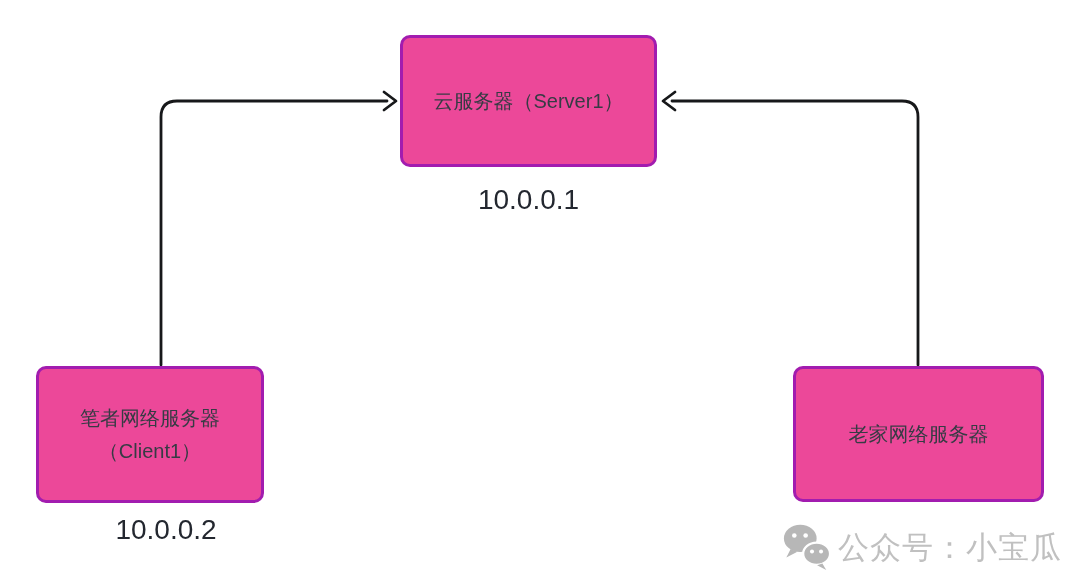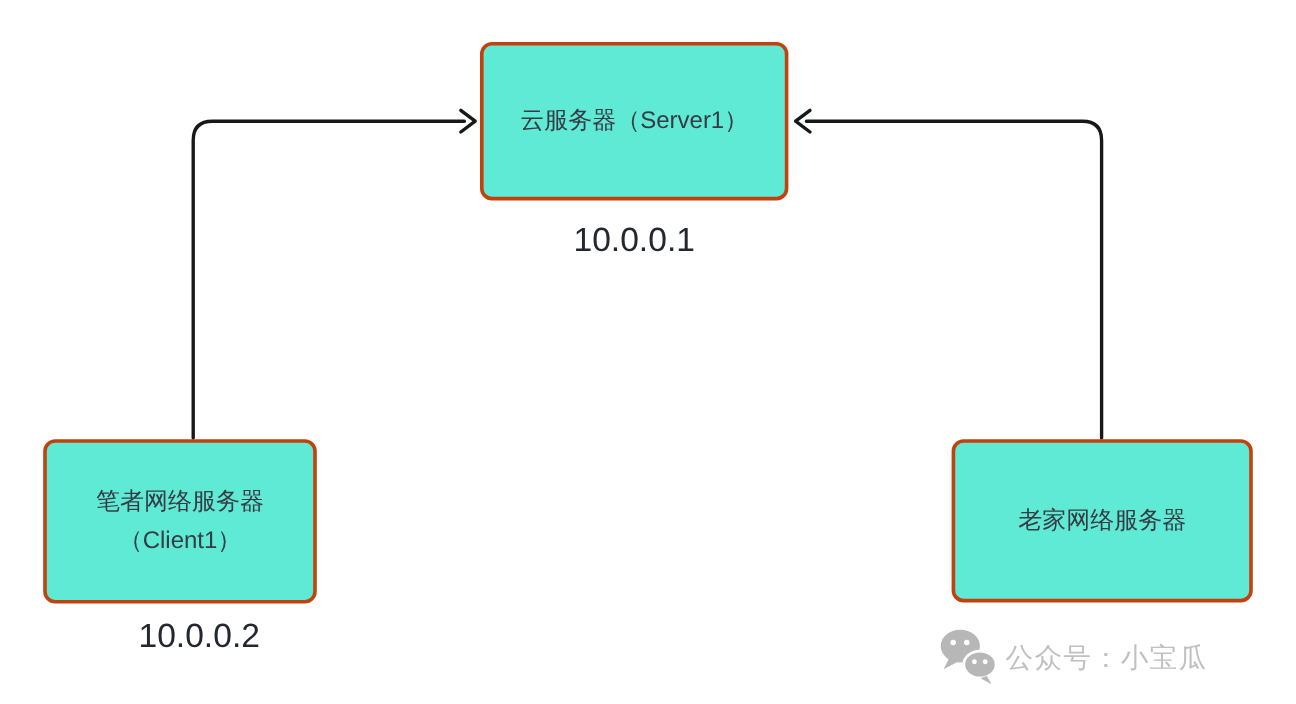--- a/index.html
+++ b/index.html
@@ -15,22 +15,22 @@
     background: #ffffff;
   }
   .edges-svg {
     position: absolute; left: 0; top: 0;
     width: 1080px; height: 587px;
     z-index: 1;
   }
   .node {
     position: absolute;
     box-sizing: border-box;
-    background: #5eead4;
-    border: 3px solid #c2410c;
+    background: #ec4899;
+    border: 3px solid #a21caf;
     border-radius: 10px;
     display: flex;
     flex-direction: column;
     align-items: center;
     justify-content: center;
     z-index: 2;
     color: #363b44;
     font-size: 20px;
     line-height: 1.65;
     text-align: center;
@@ -51,21 +51,21 @@
   .watermark {
     position: absolute;
     left: 782px; top: 522px;
     display: flex;
     align-items: center;
     z-index: 2;
     color: #bcbcbc;
   }
   .watermark .wm-icon { width: 50px; height: 52px; flex: 0 0 auto; }
   .watermark .wm-text {
-    font-size: 23px;
+    font-size: 31px;
     letter-spacing: 1px;
     margin-left: 6px;
     white-space: nowrap;
     color: #c0c0c0;
   }
 </style>
 </head>
 <body>
 
 <div class="canvas">

